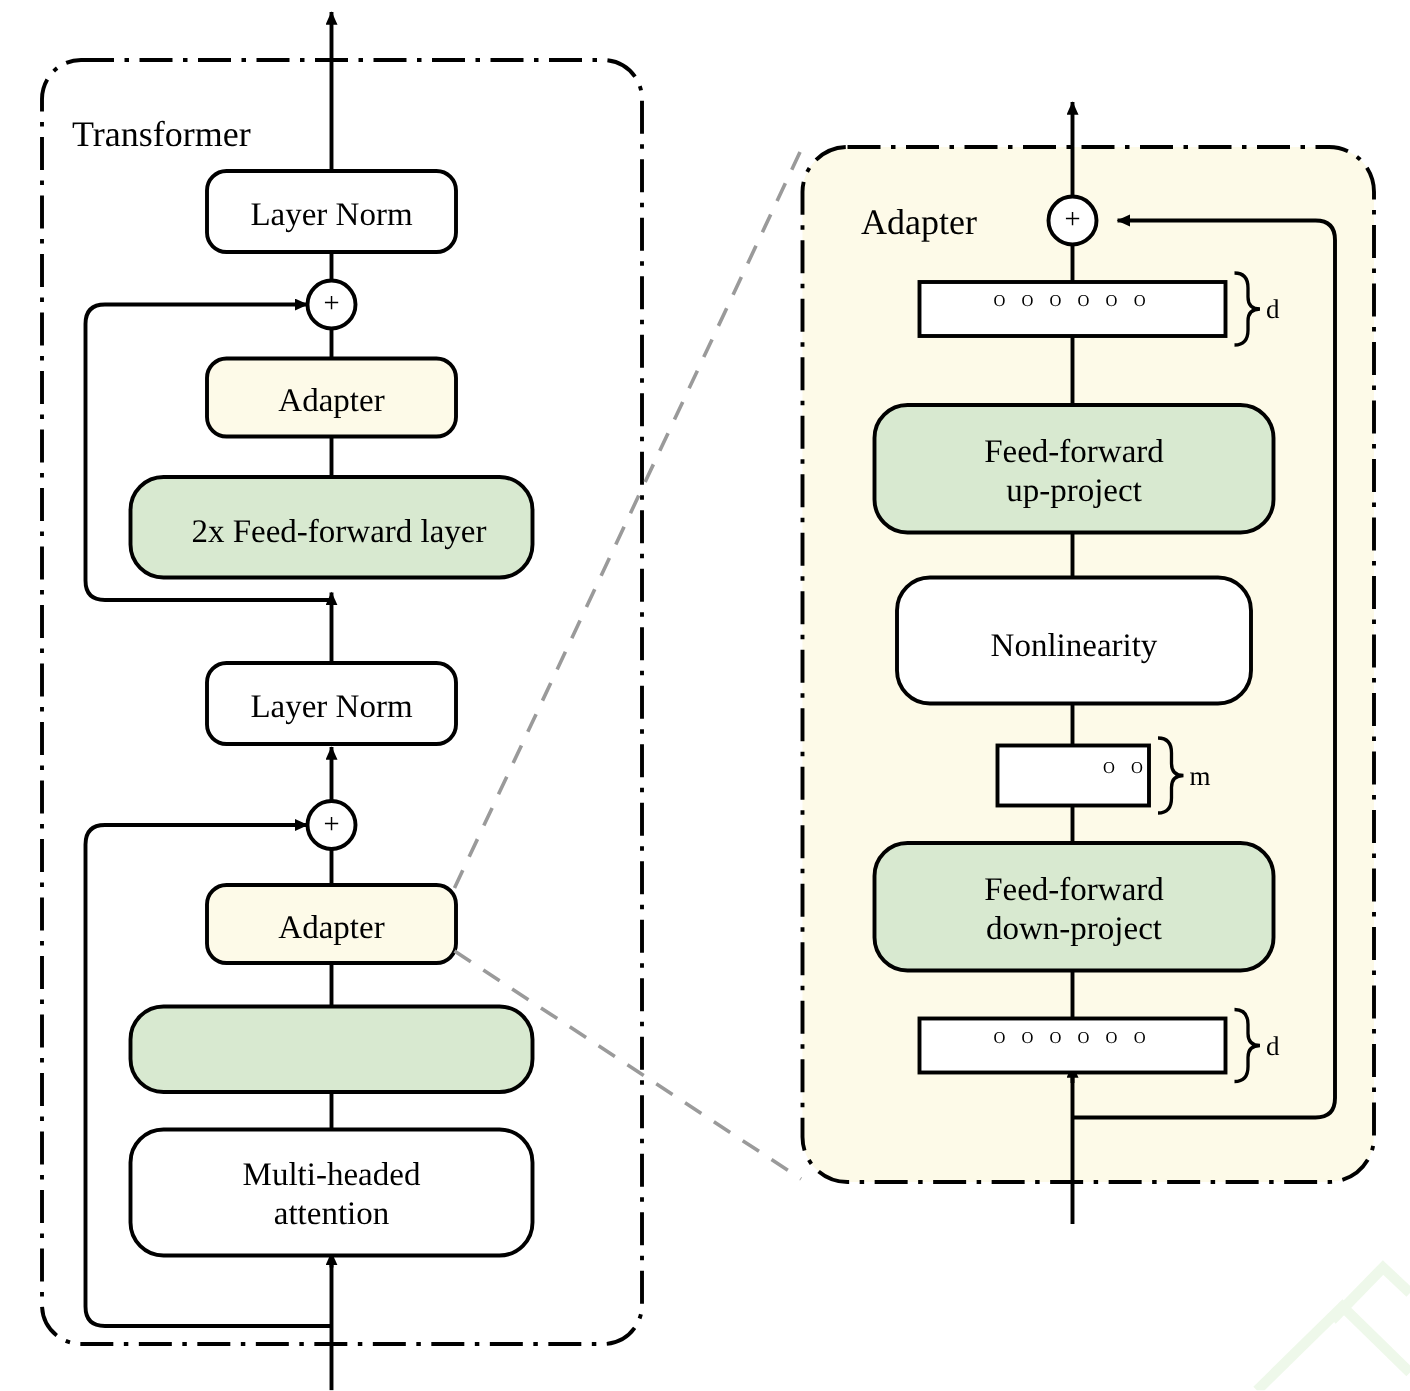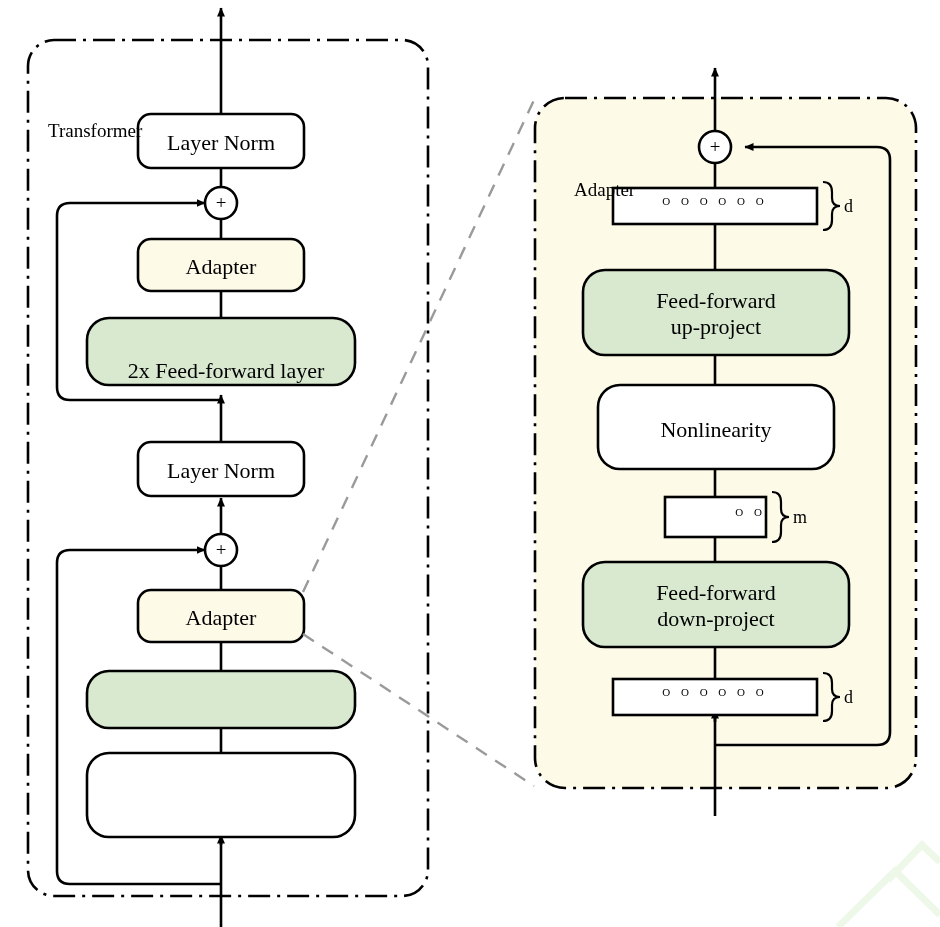--- a/index.html
+++ b/index.html
@@ -18,21 +18,21 @@
   .lbl{
     position:absolute;
     font-family:"Liberation Serif","DejaVu Serif",serif;
     color:#000;
     white-space:pre;
     text-align:center;
     line-height:1.18;
     pointer-events:none;
   }
   .box-lbl{font-size:22px;}
-  .panel-lbl{font-size:19px;margin-top:44px;}
+  .panel-lbl{font-size:24px;}
   .brace-lbl{font-size:18px;}
   .circles{
     font-size:11px;
     letter-spacing:4px;
     font-family:"Liberation Serif","DejaVu Serif",serif;
   }
   .plus{font-size:19px;}
   .watermark{
     position:absolute;
     font-family:"Liberation Sans","DejaVu Sans",sans-serif;
@@ -132,23 +132,25 @@
     <g opacity="0.35">
       <path d="M888,880 L922,845 L940,862" fill="none" stroke="#cfecc2" stroke-width="7"></path>
       <path d="M838,927 L895,871 L940,915" fill="none" stroke="#cfecc2" stroke-width="7"></path>
     </g>
   </svg>
 
   <div class="lbl panel-lbl" style="left:48px;top:76px;text-align:left;">Transformer</div>
 
   <div class="lbl box-lbl" style="left:138px;top:130px;width:166px;">Layer Norm</div>
   <div class="lbl box-lbl" style="left:138px;top:254px;width:166px;">Adapter</div>
-  <div class="lbl box-lbl" style="left:87px;top:358px;width:278px;">2x Feed-forward layer</div>
+  <div class="lbl box-lbl" style="left:87px;top:341px;width:278px;">2x Feed-forward layer</div>
   <div class="lbl box-lbl" style="left:138px;top:458px;width:166px;">Layer Norm</div>
   <div class="lbl box-lbl" style="left:138px;top:605px;width:166px;">Adapter</div>
+  <div class="lbl box-lbl" style="left:87px;top:770px;width:268px;">Multi-headed
+attention</div>
 
   <div class="lbl plus" style="left:205px;top:192px;width:32px;">+</div>
   <div class="lbl plus" style="left:205px;top:539px;width:32px;">+</div>
 
   <div class="lbl panel-lbl" style="left:574px;top:135px;text-align:left;">Adapter</div>
 
   <div class="lbl plus" style="left:699px;top:136px;width:32px;">+</div>
 
   <div class="lbl circles" style="left:613px;top:195px;width:204px;">O O O O O O</div>
   <div class="lbl brace-lbl" style="left:844px;top:196px;text-align:left;">d</div>

